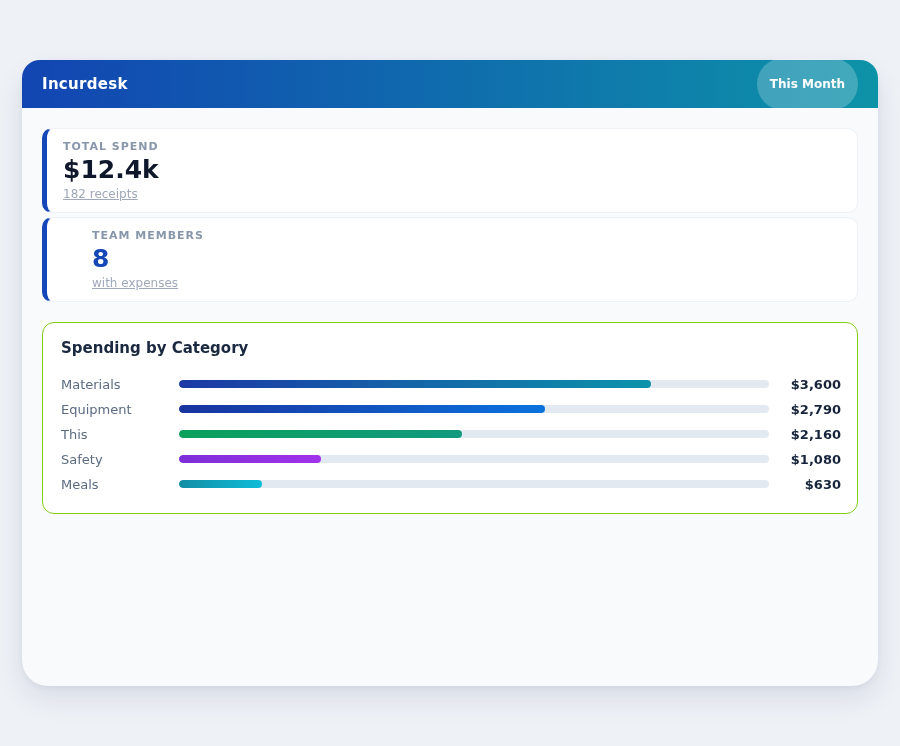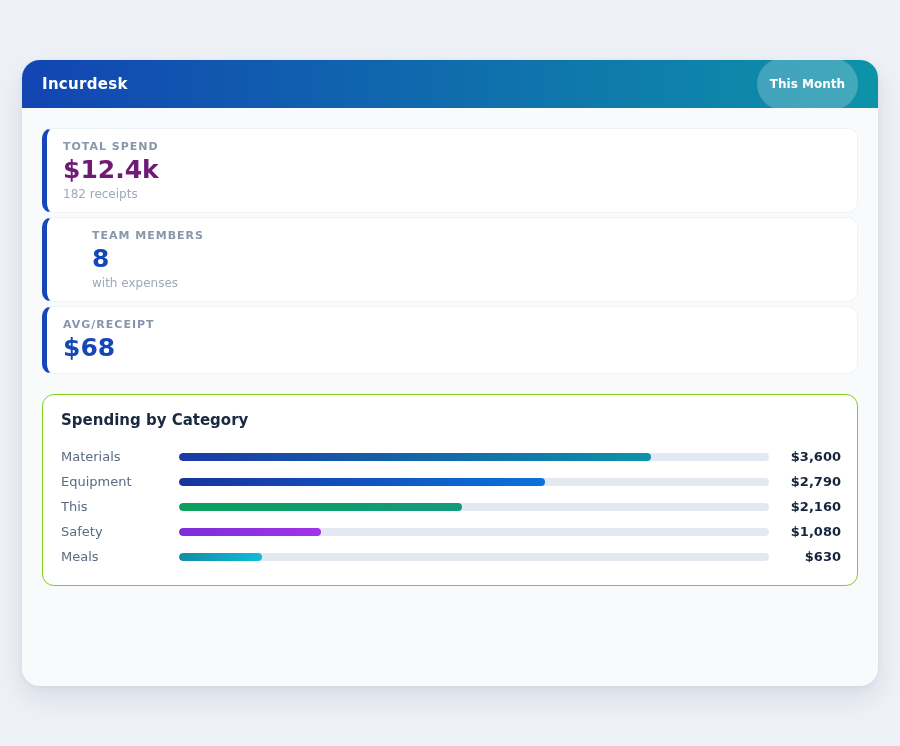--- a/index.html
+++ b/index.html
@@ -7,21 +7,21 @@
     width: 900px; height: 746px;
     background: #eef1f6;
     font-family: "DejaVu Sans", "Liberation Sans", sans-serif;
     overflow: hidden;
   }
   .app-card {
     position: absolute;
     left: 22px; top: 60px;
     width: 856px; height: 626px;
     background: #f8fafc;
-    border-radius: 18px;
+    border-radius: 26px;
     box-shadow: 0 12px 28px rgba(30, 50, 90, 0.10), 0 2px 6px rgba(30,50,90,0.06);
   }
   .app-header {
     height: 48px;
     border-radius: 18px 18px 0 0;
     display: flex;
     align-items: center;
     justify-content: space-between;
     padding: 0 20px;
   }
@@ -61,20 +61,21 @@
   .stat-value {
     font-size: 25px;
     font-weight: bold;
     color: #1547b8;
     line-height: 1.15;
   }
   .stat-sub {
     font-size: 12px;
     color: #9fa9ba;
     margin-top: 2px;
+    text-decoration: underline;
   }
   .category-card {
     background: #ffffff;
     border: 1px solid #84cc16;
     border-radius: 12px;
     padding: 16px;
   }
   .card-title {
     font-size: 15px;
     font-weight: bold;
@@ -116,35 +117,30 @@
 
 <div class="app-card">
   <div class="app-header" style="background: linear-gradient(90deg, rgb(18, 69, 178), rgb(13, 147, 168));">
     <div class="app-title">Incurdesk</div>
     <button class="period-badge">This Month</button>
   </div>
   <div class="content">
     <div class="stats-list">
   <div class="stat-card" style="border-left-color: rgb(21, 71, 184);">
     <div class="stat-label">TOTAL SPEND</div>
-    <div class="stat-value" style="color: #701a75;">$12.4k</div>
+    <div class="stat-value" style="color: #0f172a;">$12.4k</div>
     <div class="stat-sub">182 receipts</div>
   </div>
 
   <div class="stat-card" style="border-left-color: rgb(21, 71, 184); padding-left: 45px;">
     <div class="stat-label">TEAM MEMBERS</div>
     <div class="stat-value" style="color: rgb(21, 71, 184);">8</div>
     <div class="stat-sub">with expenses</div>
   </div>
 
-  <div class="stat-card" style="border-left-color: rgb(21, 71, 184);">
-    <div class="stat-label">AVG/RECEIPT</div>
-    <div class="stat-value" style="color: rgb(21, 71, 184);">$68</div>
-
-  </div>
 
 </div>
     <div class="category-card">
       <div class="card-title">Spending by Category</div>
       <div class="category-rows">
   <div class="category-row">
     <div class="row-label">Materials</div>
     <div class="bar-track" style="background: rgb(227, 233, 240);">
       <div class="bar-fill" style="width: 80%; background: linear-gradient(90deg, rgb(28, 56, 166), rgb(12, 147, 170));"></div>
     </div>

